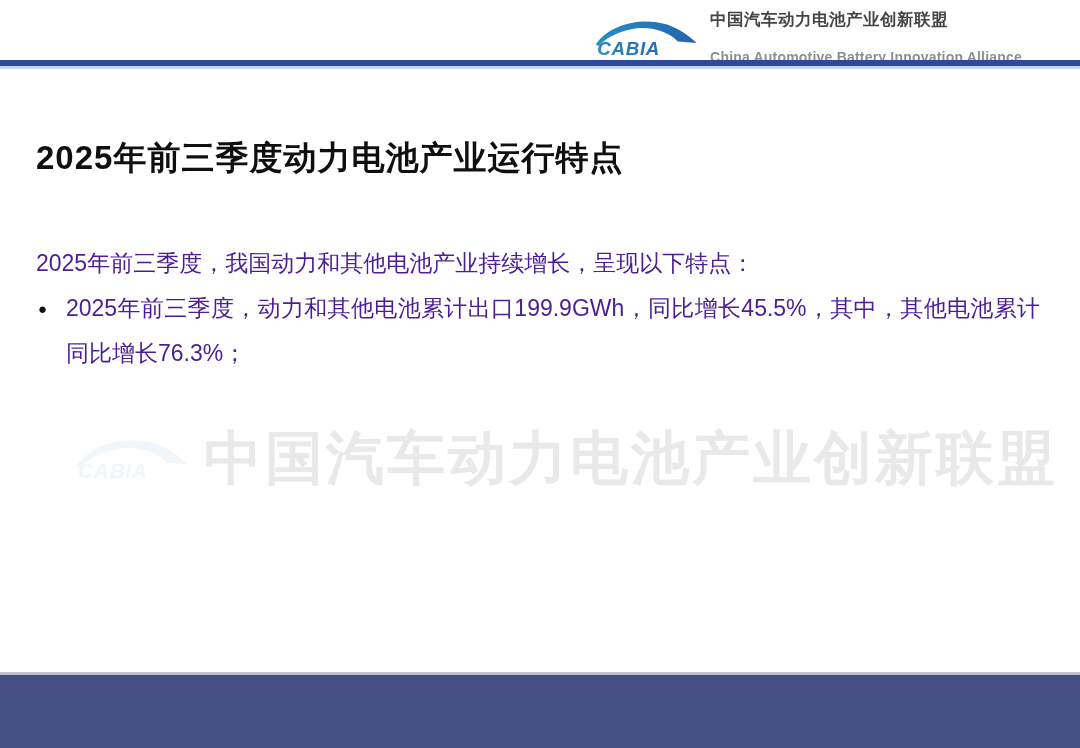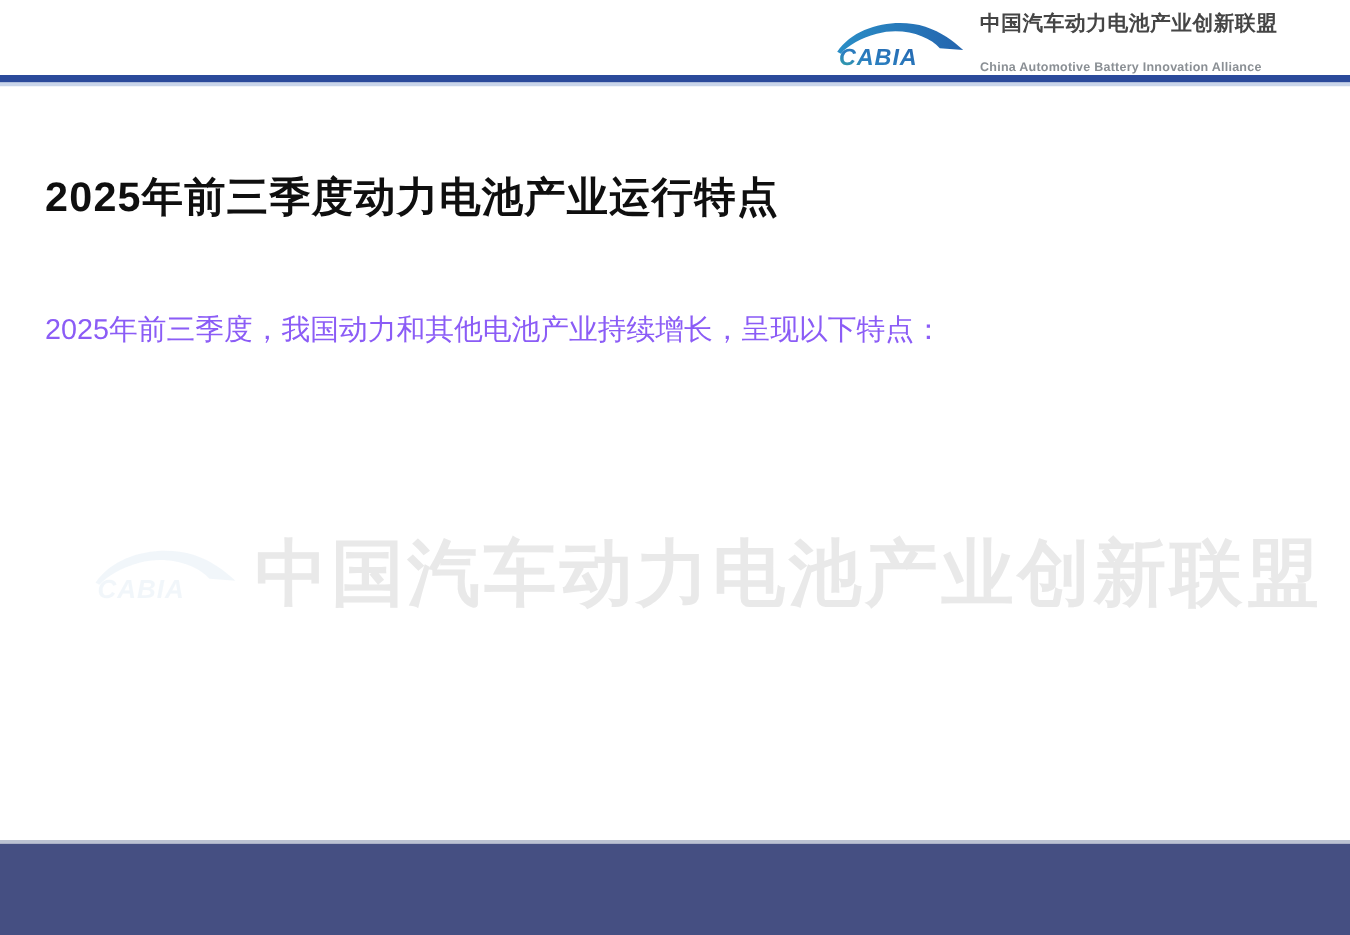--- a/index.html
+++ b/index.html
@@ -12,21 +12,21 @@
   
   .header{
     position:absolute;top:0;left:0;width:1080px;height:60px;background:#ffffff;
   }
   .logo-group{
     position:absolute;top:10px;right:58px;display:flex;align-items:center;gap:12px;
   }
   .logo-mark{width:108px;height:46px;display:block;}
   .org-names{display:flex;flex-direction:column;justify-content:center;line-height:1.15;}
   .org-zh{font-size:16.5px;font-weight:700;color:#454545;letter-spacing:0.5px;}
-  .org-en{font-size:10px;font-weight:700;color:#8a8f94;margin-top:20px;letter-spacing:0.2px;}
+  .org-en{font-size:14px;font-weight:700;color:#8a8f94;margin-top:20px;letter-spacing:0.2px;}
   .header-rule{
     position:absolute;top:60px;left:0;width:1080px;height:6px;background:#2b4a9b;
   }
   .header-rule-light{
     position:absolute;top:66px;left:0;width:1080px;height:3px;background:#c9d5ea;
   }
   
   .watermark{
     position:absolute;top:424px;left:70px;width:960px;height:70px;
     display:flex;align-items:center;z-index:0;pointer-events:none;
@@ -39,21 +39,21 @@
   
   .content{
     position:absolute;top:76px;left:0;width:1025px;z-index:1;
   }
   .slide-title{
     margin:60px 36px 0 36px;
     font-size:33px;font-weight:700;color:#0f0f0f;letter-spacing:1px;
   }
   .slide-body{
     margin:60px 32px 0 36px;width:1004px;
-    font-size:23px;line-height:45px;color:#8b5cf6;
+    font-size:23px;line-height:45px;color:#4c1d95;
   }
   .intro{margin:0;}
   ul.bullets{list-style:none;margin:0;padding:0;}
   ul.bullets li{
     position:relative;padding-left:30px;text-align:justify;
   }
   ul.bullets li::before{
     content:"●";position:absolute;left:2px;top:0;font-size:15px;color:#0f0f0f;
   }
   
@@ -101,18 +101,19 @@
     <text x="10" y="55" font-size="26" font-weight="bold" font-style="italic" font-family="'Liberation Sans',sans-serif" fill="#cfe0ee" letter-spacing="1">CABIA</text>
   </svg>
   <span class="wm-text">中国汽车动力电池产业创新联盟</span>
 </div>
 
 <div class="content">
   <h1 class="slide-title">2025年前三季度动力电池产业运行特点</h1>
   <div class="slide-body">
     <p class="intro">2025年前三季度，我国动力和其他电池产业持续增长，呈现以下特点：</p>
     <ul class="bullets">
+      <li>2025年前三季度，动力和其他电池累计出口199.9GWh，同比增长45.5%，其中，其他电池累计同比增长76.3%；</li>
     </ul>
   </div>
 </div>
 
 <div class="footer-line"></div>
 <div class="footer-bar"></div>
 
 </body></html>

